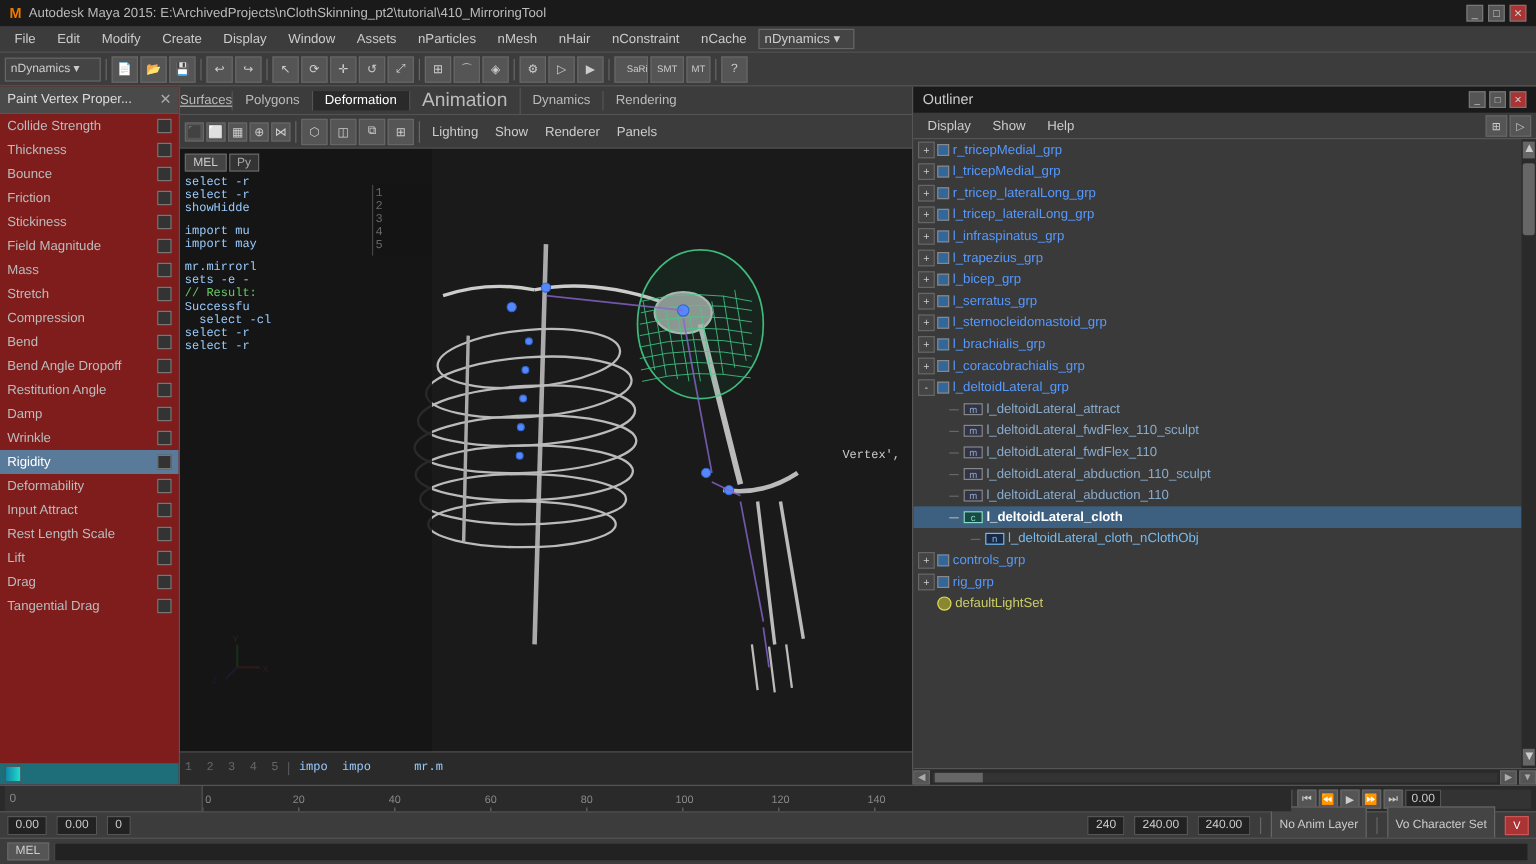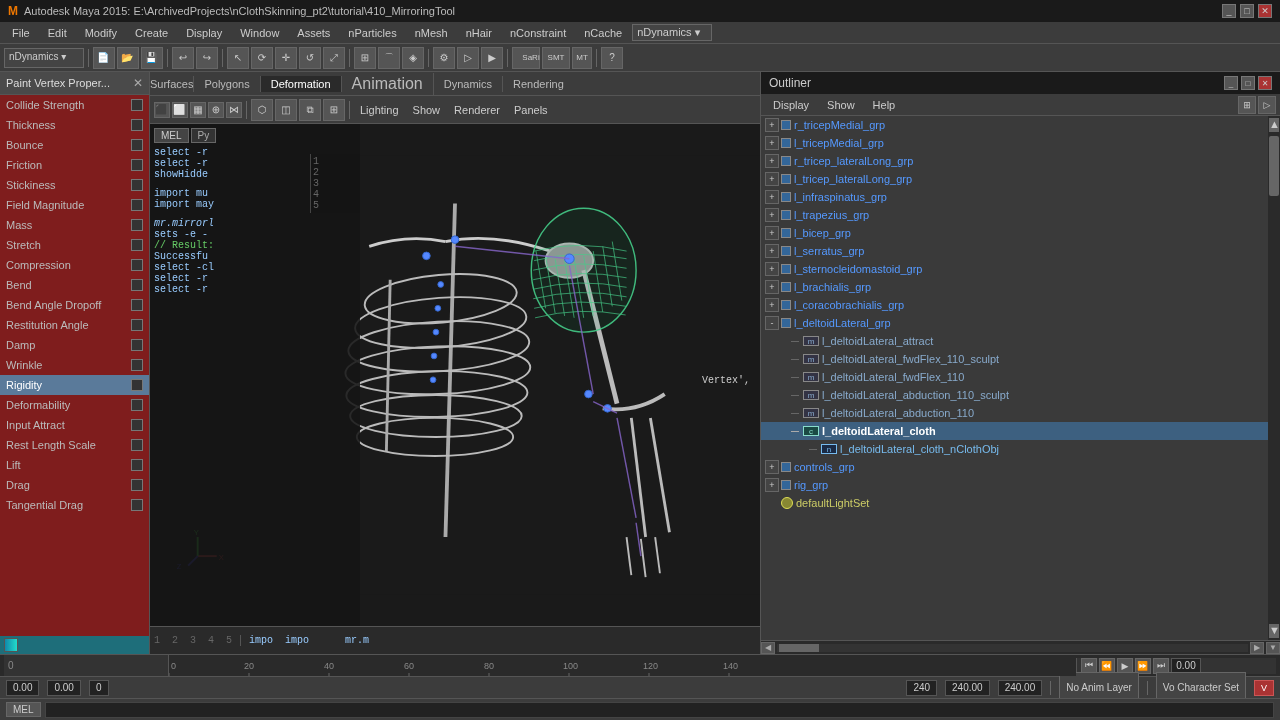--- a/index.html
+++ b/index.html
@@ -446,21 +446,21 @@
       </div>
 
       <div style="height:18px;background:#1e6e7a;display:flex;align-items:center;padding:0 4px;">
         <div style="width:14px;height:14px;background:linear-gradient(to right,#1188aa,#22ddcc);border:1px solid #555;"></div>
       </div>
     </div>
 
     <div class="main-center">
 
       <div style="display:flex;background:#3c3c3c;border-bottom:1px solid #555;height:24px;align-items:center;">
-        <div style="padding:2px 0;font-size:11px;color:#bbb;cursor:pointer;border-right:1px solid #555;">Surfaces</div>
+        <div style="padding:2px 0;font-size:11px;color:#bbb;cursor:pointer;border-right:1px solid #555;text-decoration:underline;">Surfaces</div>
         <div style="padding:2px 10px;font-size:11px;color:#bbb;cursor:pointer;border-right:1px solid #555;">Polygons</div>
         <div style="padding:2px 10px;font-size:11px;color:#fff;cursor:pointer;border-right:1px solid #555;background:#2a2a2a;">Deformation</div>
         <div style="padding:2px 10px;font-size:16px;color:#bbb;cursor:pointer;border-right:1px solid #555;">Animation</div>
         <div style="padding:2px 10px;font-size:11px;color:#bbb;cursor:pointer;border-right:1px solid #555;">Dynamics</div>
         <div style="padding:2px 10px;font-size:11px;color:#bbb;cursor:pointer;">Rendering</div>
       </div>
 
       <div class="toolbar2">
         <div class="toolbar-btn" style="width:16px;height:16px;">⬛</div>
         <div class="toolbar-btn" style="width:16px;height:16px;">⬜</div>
@@ -561,25 +561,25 @@
             <span style="background:#333;border:1px solid #666;padding:1px 6px;font-size:10px;cursor:pointer;color:#aaa;">Py</span>
           </div>
           <div style="font-family:'Courier New',monospace;font-size:10px;">
             <div style="color:#9cf;">select -r</div>
             <div style="color:#9cf;">select -r</div>
             <div style="color:#9cf;">showHidde</div>
             <div style="height:8px;"></div>
             <div style="color:#9cf;">import mu</div>
             <div style="color:#9cf;">import may</div>
             <div style="height:8px;"></div>
-            <div style="color:#9cf;font-style:italic;">mr.mirrorl</div>
+            <div style="color:#9cf;">mr.mirrorl</div>
             <div style="color:#9cf;">sets -e -</div>
             <div style="color:#66cc66;">// Result:</div>
             <div style="color:#9cf;">Successfu</div>
-            <div style="color:#9cf;">select -cl</div>
+            <div style="color:#9cf;margin-left:12px;">select -cl</div>
             <div style="color:#9cf;">select -r</div>
             <div style="color:#9cf;">select -r</div>
           </div>
 
           <div style="position:absolute;right:0;top:30px;width:50px;background:rgba(20,20,20,0.7);border-left:1px solid #444;font-family:'Courier New',monospace;font-size:10px;color:#666;padding:2px;">
             <div>1</div>
             <div>2</div>
             <div>3</div>
             <div>4</div>
             <div>5</div>

